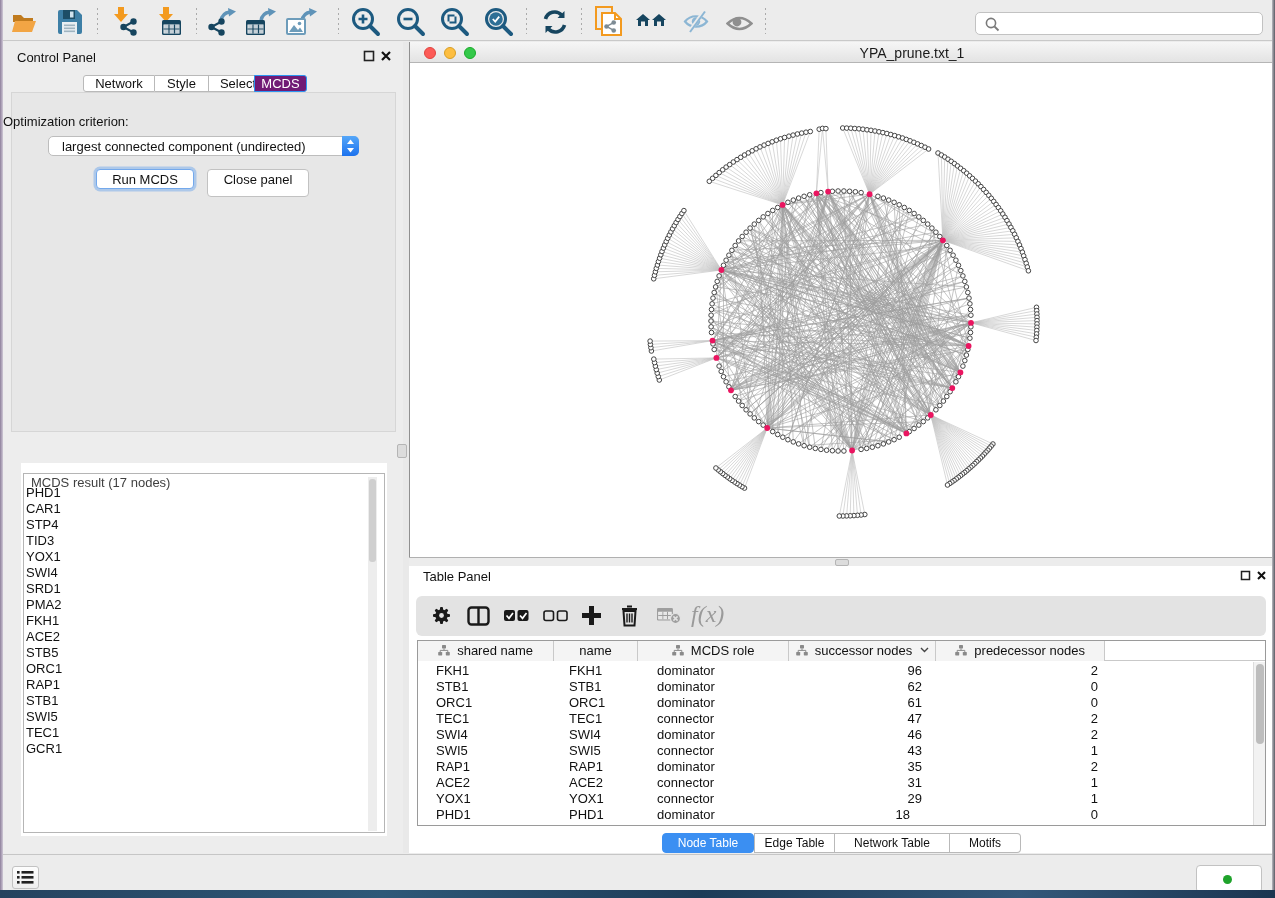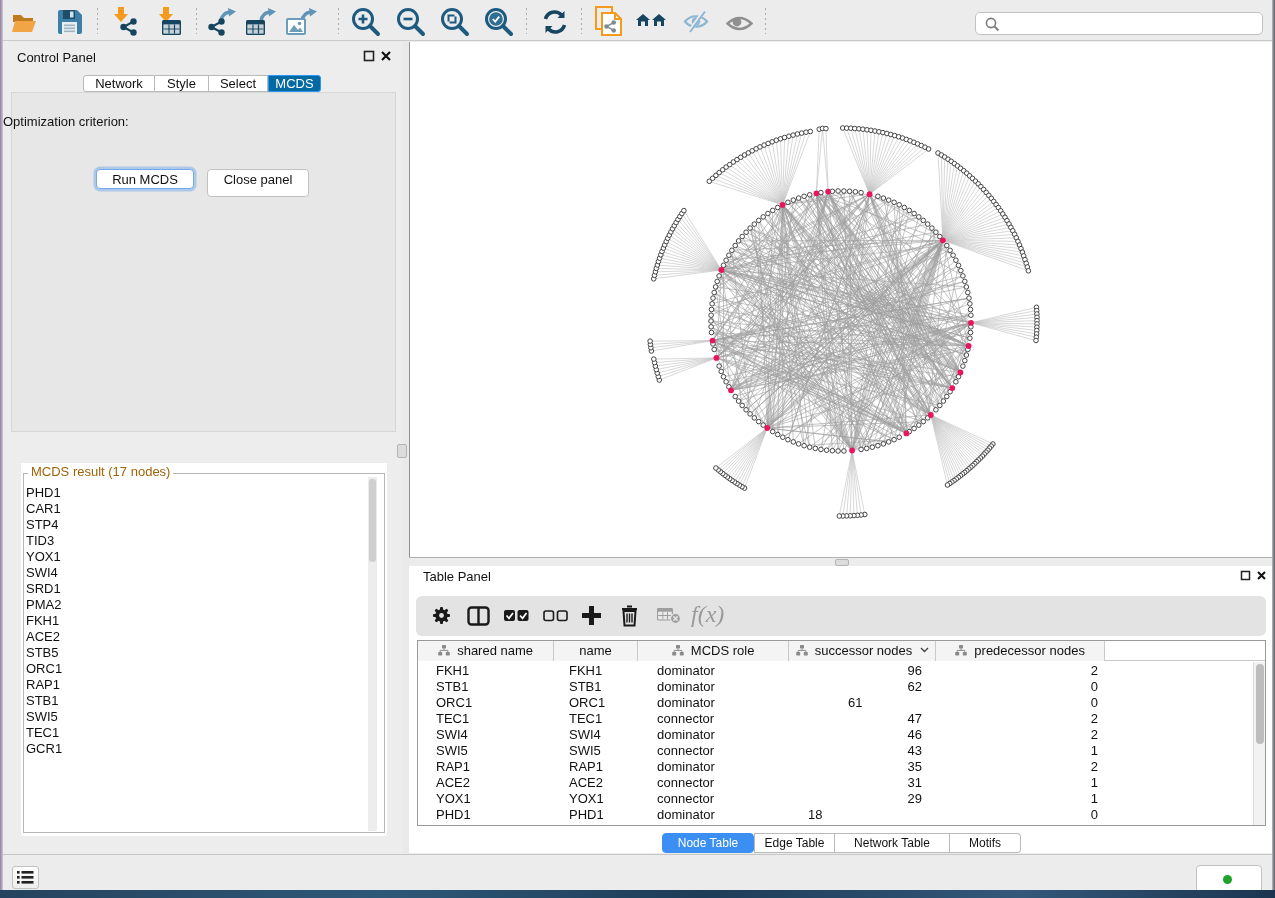--- a/index.html
+++ b/index.html
@@ -17,21 +17,21 @@
 #tabpane{position:absolute;left:8px;top:50px;width:385px;height:340px;background:#e7e7e7;
  border:1px solid #d6d6d6}
 .btn{position:absolute;background:#fff;border:1px solid #c2c2c2;border-radius:4px;
  font-size:13px;color:#111;text-align:center}
 #combo{position:absolute;left:45px;top:94px;width:311px;height:20px;background:#fff;
  border:1px solid #bdbdbd;border-radius:5px;font-size:13px;color:#111;line-height:19px}
 #combocap{position:absolute;right:-1px;top:-1px;width:17px;height:20px;border-radius:0 5px 5px 0;
  background:linear-gradient(#55a7f9,#1c72ee)}
 #fieldwrap{position:absolute;left:18px;top:421px;width:366px;height:373px;background:#fff}
 #fieldbd{position:absolute;left:2px;top:10px;right:2px;bottom:3px;border:1px solid #b5b5b5}
-#legend{position:absolute;left:7px;top:1px;background:#fff;padding:0 3px;font-size:13px;color:#a16207}
+#legend{position:absolute;left:7px;top:12px;background:#fff;padding:0 3px;font-size:13px;color:#404040}
 #mlist{position:absolute;left:5px;top:22px;font-size:13px;color:#111;line-height:16px}
 #vdiv{position:absolute;left:400px;top:42px;width:6px;height:811px;background:#e9e9e9}
 #netwin{position:absolute;left:406px;top:42px;width:863px;height:515px;background:#fff;border-left:1px solid #909090}
 #nettitle{position:absolute;left:0;top:0;width:100%;height:21px;
  background:linear-gradient(#f6f6f6,#e3e3e3);border-bottom:1px solid #b5b5b5}
 .light{position:absolute;top:5px;width:12px;height:12px;border-radius:50%}
 #hdiv{position:absolute;left:406px;top:557px;width:863px;height:9px;background:#ececec;border-top:1px solid #b0b0b0}
 #tpanel{position:absolute;left:406px;top:566px;width:863px;height:287px;background:#ffffff}
 #ttoolbar{position:absolute;left:7px;top:30px;width:850px;height:40px;background:#e3e3e3;border-radius:6px}
 #ttable{position:absolute;left:8px;top:74px;width:849px;height:186px;background:#fff;border:1px solid #9a9a9a}
@@ -204,38 +204,49 @@
 <div class="ttl abs" style="left:14px;top:8px">Control Panel</div>
 <svg class="abs" style="left:360px;top:8px" width="12" height="12" viewBox="0 0 12 12">
 <rect x="1.5" y="1.5" width="9" height="9" fill="none" stroke="#222" stroke-width="1.6"></rect>
       </svg>
 <svg class="abs" style="left:377px;top:8px" width="12" height="12" viewBox="0 0 12 12">
 <path d="M2 2 L10 10 M10 2 L2 10" stroke="#111" stroke-width="2.2"></path>
       </svg>
 <div class="tab" style="left:80px;width:72px;border-radius:3px 0 0 3px">Network</div>
 <div class="tab" style="left:152px;width:54px;border-left:none">Style</div>
 <div class="tab" style="left:206px;width:59px;border-left:none">Select</div>
-<div class="tab" style="left:265px;width:53px;background:#0369a1;border-color:#2d95f2;color:#fff;border-radius:0 3px 3px 0">MCDS</div>
+<div class="tab" style="left:251px;width:53px;background:#701a75;border-color:#2d95f2;color:#fff;border-radius:0 3px 3px 0">MCDS</div>
 <div id="tabpane"></div>
 <div class="ttl abs" style="left:0;top:72px;width:400px;">Optimization criterion:</div>
+<div id="combo"><span style="padding-left:13px">largest connected component (undirected)</span>
+<div id="combocap"><svg width="17" height="20" viewBox="0 0 17 20">
+<path d="M8.5 3.5 L12 8 H5 Z" fill="#fff"></path>
+            <path d="M8.5 16.5 L5 12 H12 Z" fill="#fff"></path>
+          </svg></div></div>
 <div class="btn" style="left:93px;top:127px;width:98px;height:20px;line-height:19px;border-color:#74a9ec;box-shadow:0 0 0 2.5px rgba(116,169,236,.5)">Run MCDS</div>
 <div class="btn" style="left:204px;top:127px;width:102px;height:28px;line-height:19px">Close panel</div>
 <div id="fieldwrap">
   <div id="fieldbd"></div>
   <div id="legend">MCDS result (17 nodes)</div>
   <div id="mlist">PHD1<br>CAR1<br>STP4<br>TID3<br>YOX1<br>SWI4<br>SRD1<br>PMA2<br>FKH1<br>ACE2<br>STB5<br>ORC1<br>RAP1<br>STB1<br>SWI5<br>TEC1<br>GCR1</div>
   <div class="abs" style="left:347px;top:14px;width:9px;height:354px;background:#ededed">
     <div class="abs" style="left:1px;top:2px;width:7px;height:83px;background:#cfcfcf;border-radius:3px"></div>
   </div>
 </div>
 </div>
     <div id="vdiv">
       <div class="abs" style="left:-6px;top:402px;width:10px;height:14px;background:#dcdcdc;border:1px solid #b5b5b5;border-radius:2px"></div>
     </div>
     <div id="netwin">
+<div id="nettitle">
+<div class="light" style="left:14px;background:#fc5b57;border:0.5px solid #e0443e"></div>
+<div class="light" style="left:34px;background:#fdbe41;border:0.5px solid #d89e24"></div>
+<div class="light" style="left:54px;background:#34c84a;border:0.5px solid #1aab29"></div>
+<div class="abs" style="left:402px;top:3px;width:200px;text-align:center;font-size:14px;color:#1a1a1a">YPA_prune.txt_1</div>
+</div>
 <div class="abs" style="left:0;top:21px"><svg width="866" height="494" viewBox="0 0 866 494">
 <g stroke="#8d8d8d" stroke-width="0.6" opacity="0.85">
 <line x1="372.6" y1="141.9" x2="513.3" y2="358.6"></line>
 <line x1="372.6" y1="141.9" x2="517.7" y2="354.9"></line>
 <line x1="372.6" y1="141.9" x2="525.9" y2="346.8"></line>
 <line x1="372.6" y1="141.9" x2="529.8" y2="342.5"></line>
 <line x1="372.6" y1="141.9" x2="533.4" y2="338.1"></line>
 <line x1="372.6" y1="141.9" x2="536.8" y2="333.5"></line>
 <line x1="372.6" y1="141.9" x2="540.1" y2="328.7"></line>
 <line x1="372.6" y1="141.9" x2="362.7" y2="368.6"></line>
@@ -1231,21 +1242,21 @@
             <span class="abs" style="left:8px">STB1</span>
             <span class="abs" style="left:141px">STB1</span>
             <span class="abs" style="left:229px">dominator</span>
             <span class="abs" style="left:400px;width:94px;text-align:right">62</span>
             <span class="abs" style="left:560px;width:110px;text-align:right">0</span>
           </div>
 <div class="trow" style="left:10px;top:33px;width:820px">
             <span class="abs" style="left:8px">ORC1</span>
             <span class="abs" style="left:141px">ORC1</span>
             <span class="abs" style="left:229px">dominator</span>
-            <span class="abs" style="left:420px;width:94px;text-align:left">61</span>
+            <span class="abs" style="left:400px;width:94px;text-align:right">61</span>
             <span class="abs" style="left:560px;width:110px;text-align:right">0</span>
           </div>
 <div class="trow" style="left:10px;top:49px;width:820px">
             <span class="abs" style="left:8px">TEC1</span>
             <span class="abs" style="left:141px">TEC1</span>
             <span class="abs" style="left:229px">connector</span>
             <span class="abs" style="left:400px;width:94px;text-align:right">47</span>
             <span class="abs" style="left:560px;width:110px;text-align:right">2</span>
           </div>
 <div class="trow" style="left:10px;top:65px;width:820px">
@@ -1280,21 +1291,21 @@
             <span class="abs" style="left:8px">YOX1</span>
             <span class="abs" style="left:141px">YOX1</span>
             <span class="abs" style="left:229px">connector</span>
             <span class="abs" style="left:400px;width:94px;text-align:right">29</span>
             <span class="abs" style="left:560px;width:110px;text-align:right">1</span>
           </div>
 <div class="trow" style="left:10px;top:145px;width:820px">
             <span class="abs" style="left:8px">PHD1</span>
             <span class="abs" style="left:141px">PHD1</span>
             <span class="abs" style="left:229px">dominator</span>
-            <span class="abs" style="left:380px;width:94px;text-align:left">18</span>
+            <span class="abs" style="left:388px;width:94px;text-align:right">18</span>
             <span class="abs" style="left:560px;width:110px;text-align:right">0</span>
           </div>
         </div>
  <div class="abs" style="left:835px;top:21px;width:12px;height:163px;background:#f2f2f2;border-left:1px solid #dcdcdc">
   <div class="abs" style="left:1.5px;top:2px;width:8px;height:80px;background:#bdbdbd;border-radius:4px"></div>
  </div>
 </div>
 <div class="btab" style="left:253px;width:92px;background:#3b8ff2;border-color:#3b8ff2;color:#fff;border-radius:4px">Node Table</div>
 <div class="btab" style="left:345px;width:81px;border-radius:0 0 0 0">Edge Table</div>
 <div class="btab" style="left:426px;width:115px;border-left:none">Network Table</div>

